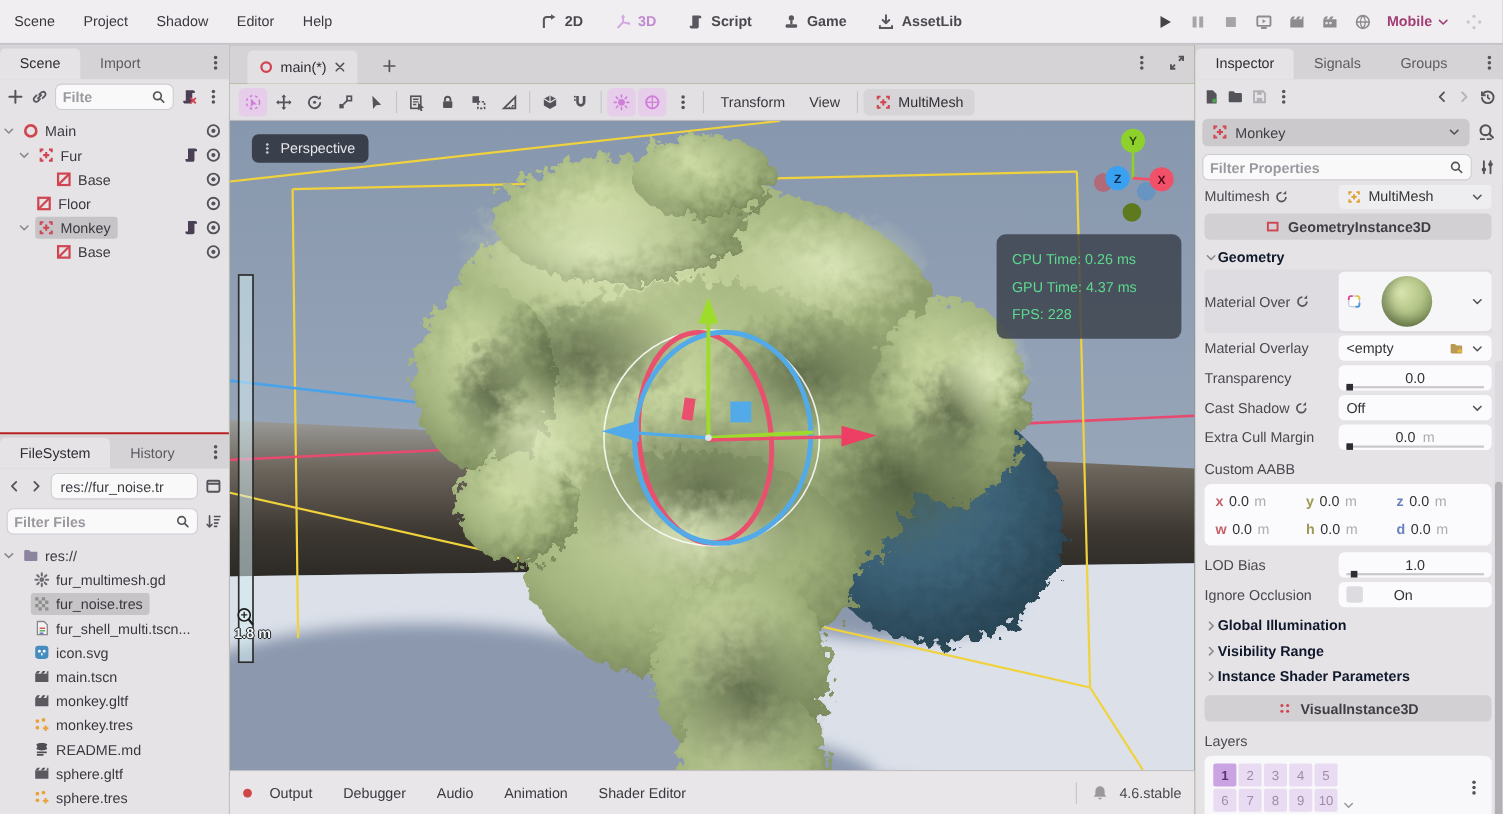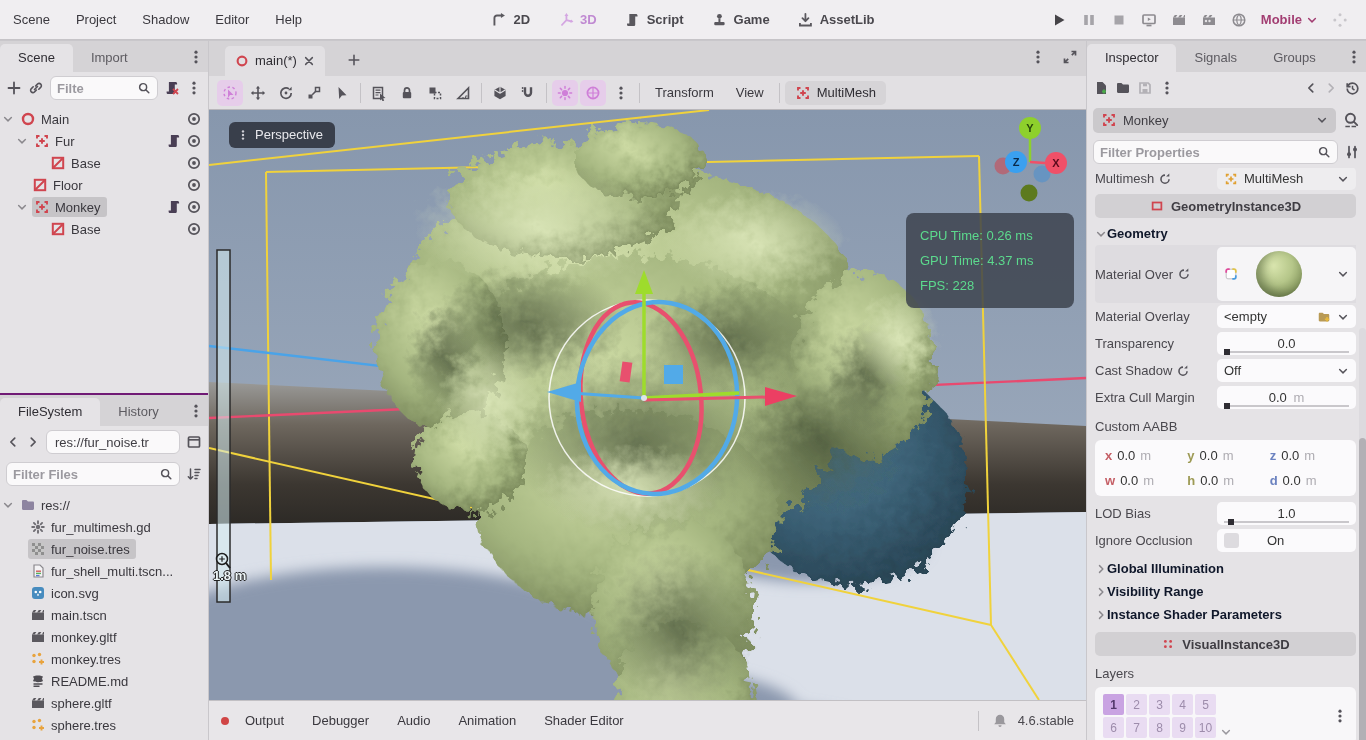--- a/index.html
+++ b/index.html
@@ -43,21 +43,21 @@
   #scene-panel { height:352px; background:#e5e3e6; display:flex; flex-direction:column; }
   .tree { flex:1; overflow:hidden; padding:4px 2px 0 2px; }
   .trow { display:flex; align-items:center; height:22px; gap:4px; padding-right:4px; }
   .trow .lbl { flex:1; color:#3a383e; }
   .trow.sel .lblwrap { background:#c6c4c7; border-radius:3px; }
   .lblwrap { display:flex; align-items:center; gap:5px; padding:2px 6px 2px 2px; }
   .caret { width:12px; flex:none; color:#8a888d; }
   .sp { flex:1; }
 
   
-  #fs-panel { height:347px; background:#e5e3e6; display:flex; flex-direction:column; border-top:2px solid #701a75; }
+  #fs-panel { height:347px; background:#e5e3e6; display:flex; flex-direction:column; border-top:2px solid #b91c1c; }
   .pathbox { flex:1; background:#faf9fa; border:1px solid #cfcdd1; border-radius:6px; height:24px;
     display:flex; align-items:center; padding:0 8px; color:#3f3d43; white-space:nowrap; overflow:hidden; }
 
   
   #vtabbar { height:35px; background:#d5d3d6; display:flex; align-items:flex-end; position:relative; }
   .vtab { display:flex; align-items:center; gap:6px; background:#e2e0e3; border-radius:5px 5px 0 0;
     padding:7px 10px 8px; margin-left:16px; color:#2f2d33; }
   .plusbtn { margin-left:14px; padding:6px 8px; color:#4a484e; }
   #vtab-right { position:absolute; right:8px; top:8px; display:flex; gap:16px; }
   #vtoolbar { height:34px; background:#e2e0e3; border-bottom:1px solid #b9b7bb; display:flex; align-items:center; gap:2px; padding:0 8px; }

